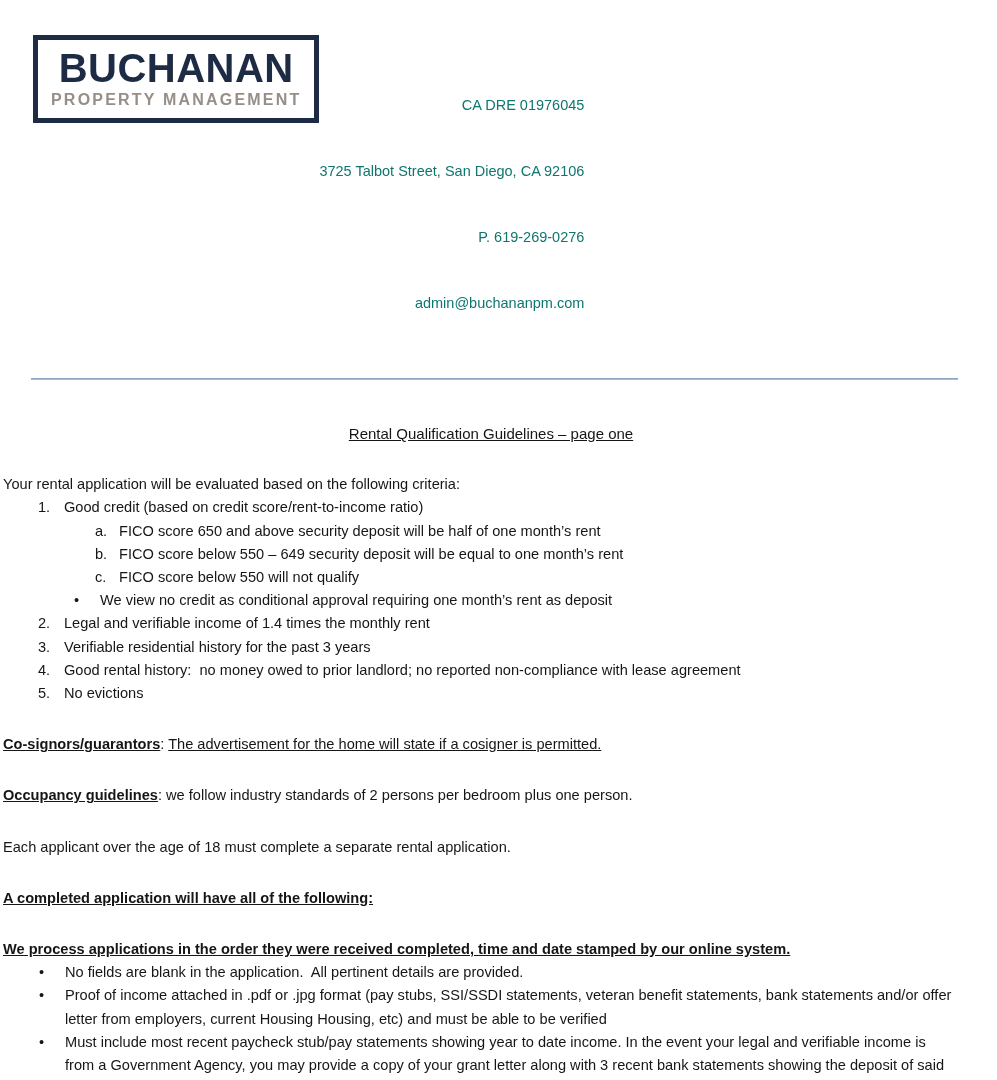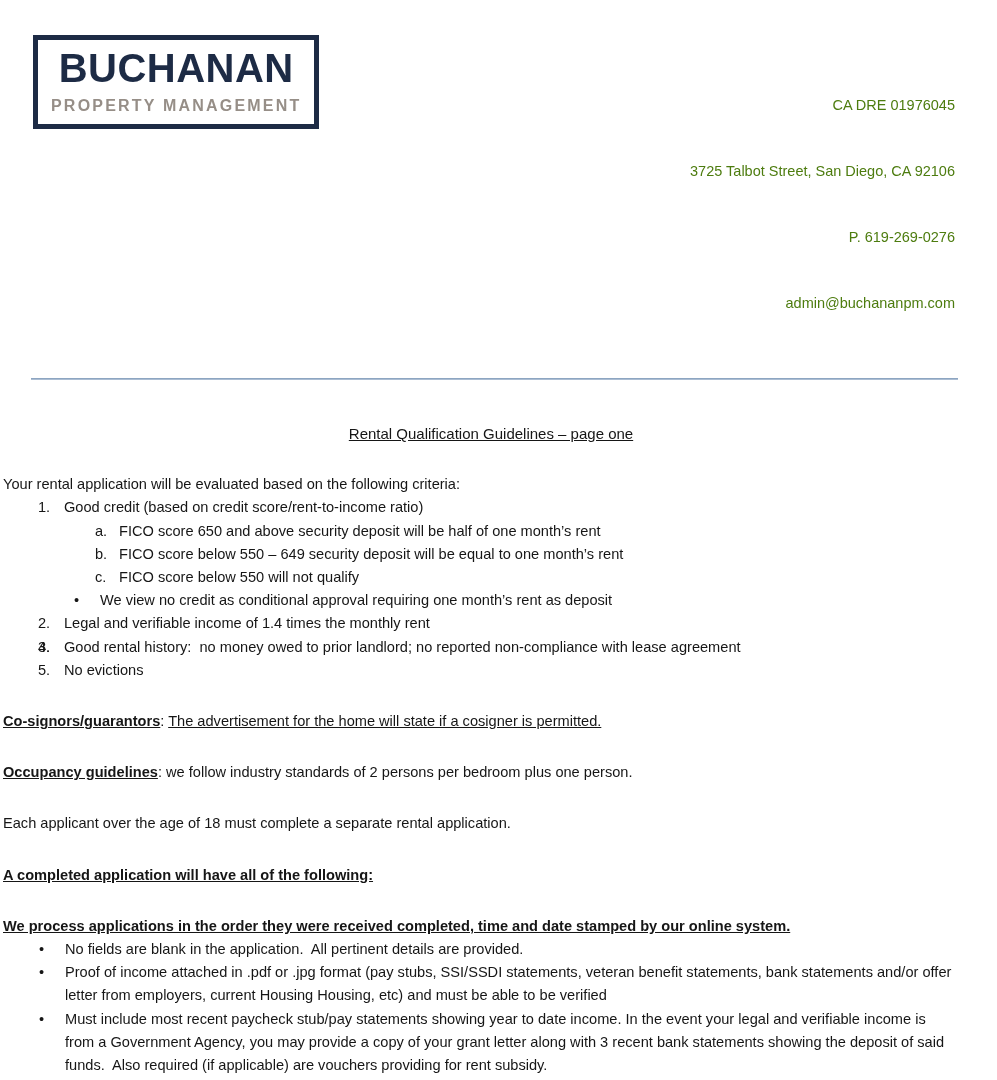--- a/index.html
+++ b/index.html
@@ -6,38 +6,38 @@
   html,body { background:#ffffff; }
   body {
     width:997px; height:1080px;
     font-family:"Liberation Sans", sans-serif;
     color:#161616;
     overflow:hidden;
   }
   .page { position:relative; width:997px; height:1080px; background:#fff; }
 
   
-  .letterhead { display:flex; justify-content:space-between; align-items:flex-start; padding:35px 42px 0 33px; }
+  .letterhead { display:flex; justify-content:flex-start; align-items:flex-start; padding:35px 42px 0 33px; }
   .logo-box {
     border:5px solid #1d2b45;
     padding:8px 13px 9px 13px;
     text-align:center;
     background:#fff;
   }
   .logo-name {
     font-weight:bold; font-size:40px; line-height:40px;
     color:#1d2b45; letter-spacing:0.5px; white-space:nowrap;
   }
   .logo-sub {
     font-weight:bold; font-size:16px; line-height:18px;
-    color:#968e87; letter-spacing:2.2px; margin-top:9px; white-space:nowrap;
+    color:#968e87; letter-spacing:2.2px; margin-top:3px; white-space:nowrap;
   }
   .contact {
     text-align:right; font-size:14.5px; line-height:22px;
-    color:#4d7c0f; padding-top:15px; white-space:pre-wrap;
+    color:#0f766e; padding-top:15px; white-space:pre-wrap;
   }
   .divider {
     height:2px; margin:20px 39px 0 31px;
     background:linear-gradient(to bottom, #7e99b8, #bac9dc);
   }
 
   
   main { padding:0 42px 0 3px; font-size:14.6px; line-height:23.2px; }
   .txt { white-space:pre-wrap; }
   .title {
@@ -95,21 +95,21 @@
     <div class="li lvl2">
       <span class="marker">c.</span><span class="txt">FICO score below 550 will not qualify</span>
     </div>
     <div class="li note-b">
       <span class="marker">•</span><span class="txt">We view no credit as conditional approval requiring one month’s rent as deposit</span>
     </div>
     <div class="li lvl1">
       <span class="marker">2.</span><span class="txt">Legal and verifiable income of 1.4 times the monthly rent</span>
     </div>
     <div class="li lvl1">
-      <span class="marker">3.</span>
+      <span class="marker">3.</span><span class="txt">Verifiable residential history for the past 3 years</span>
     </div>
     <div class="li lvl1">
       <span class="marker">4.</span><span class="txt">Good rental history:  no money owed to prior landlord; no reported non-compliance with lease agreement</span>
     </div>
     <div class="li lvl1">
       <span class="marker">5.</span><span class="txt">No evictions</span>
     </div>
 
     <div class="gap">
       <span class="txt b">Co-signors/guarantors</span><span class="txt">: </span><span class="txt u">The advertisement for the home will state if a cosigner is permitted.</span><br>

